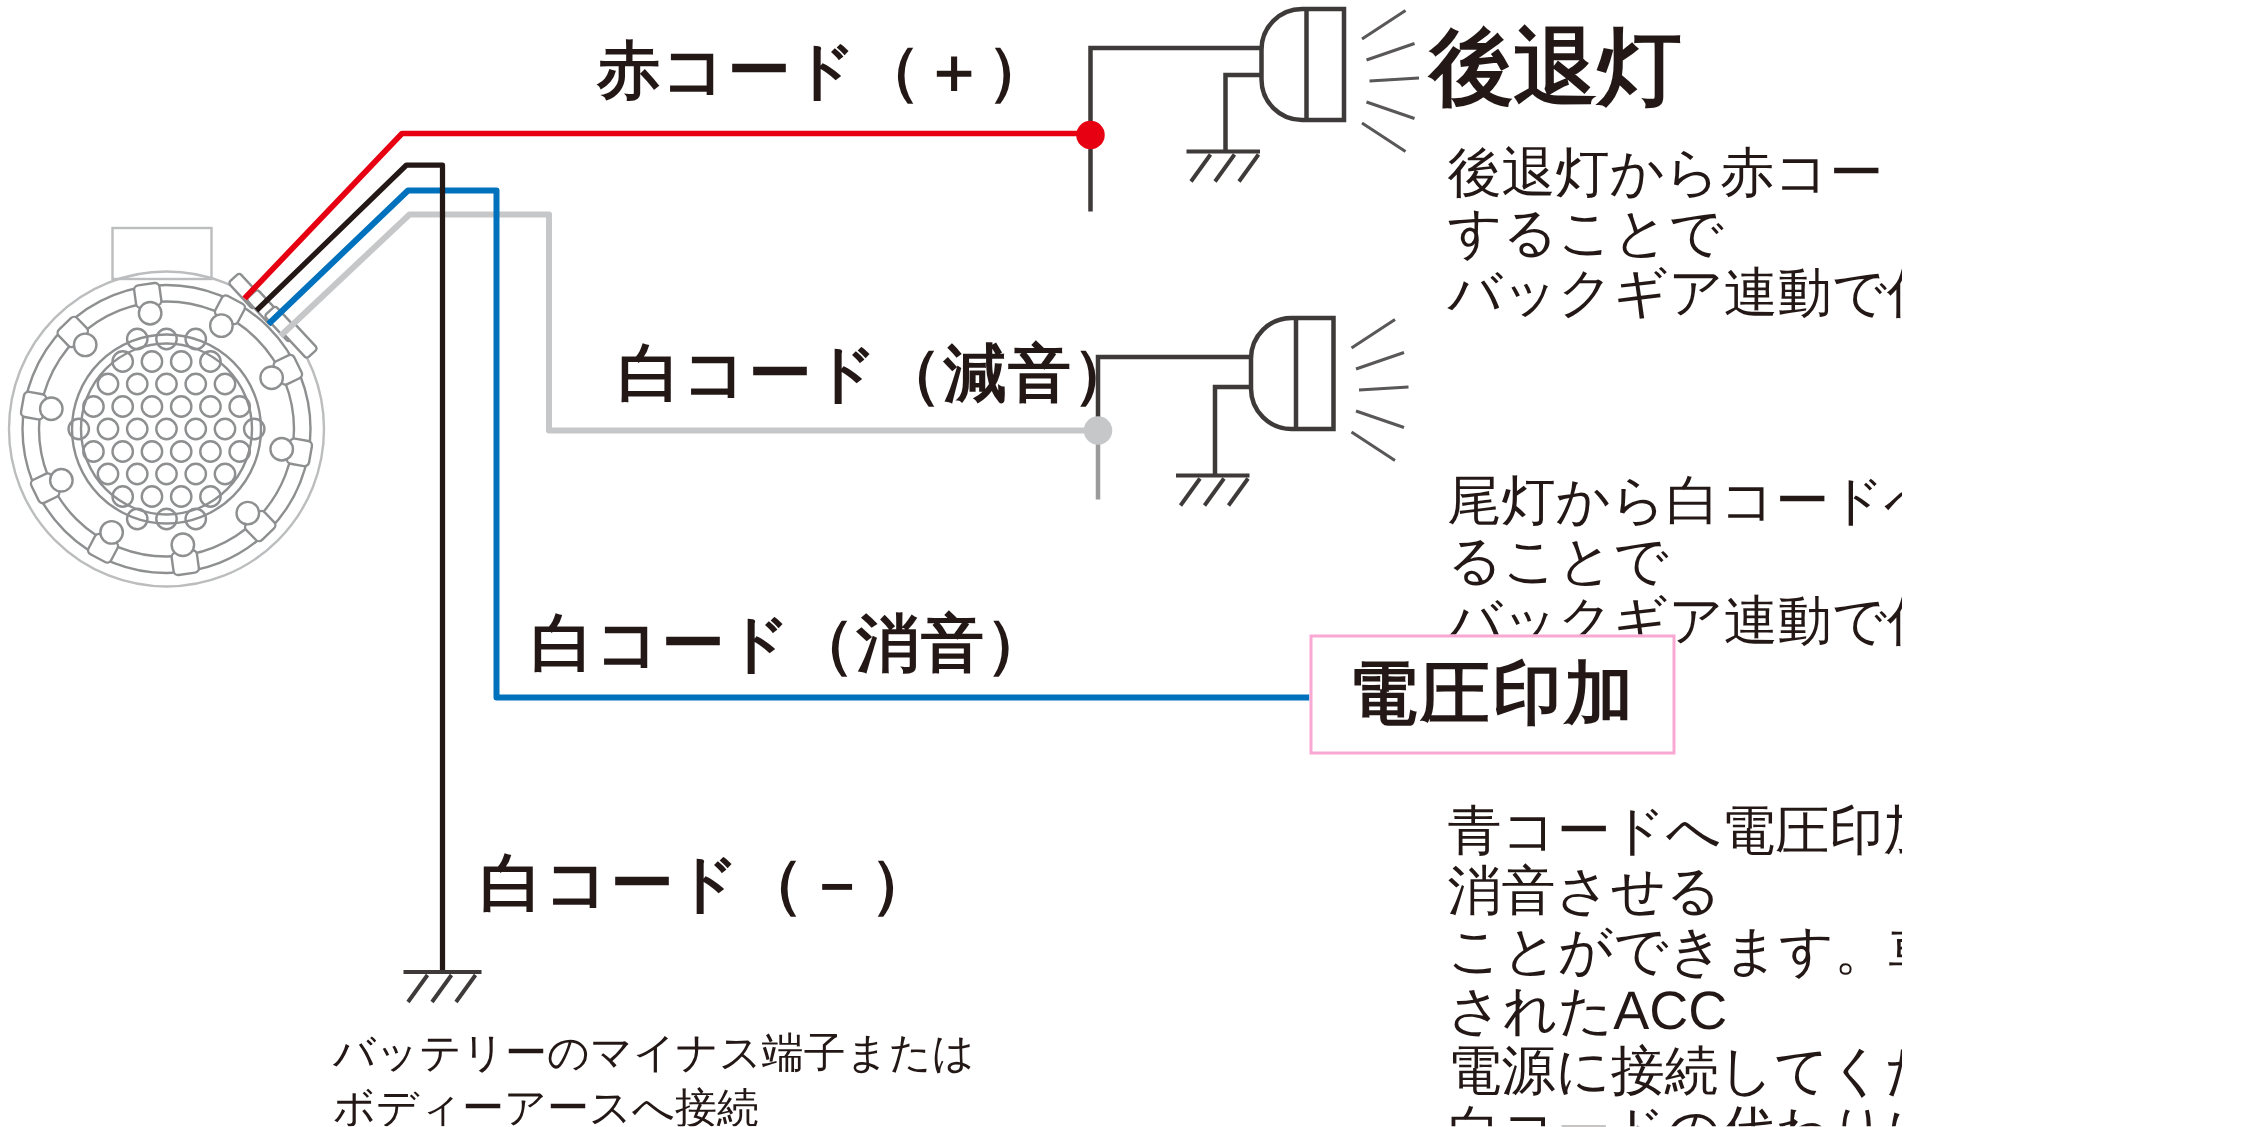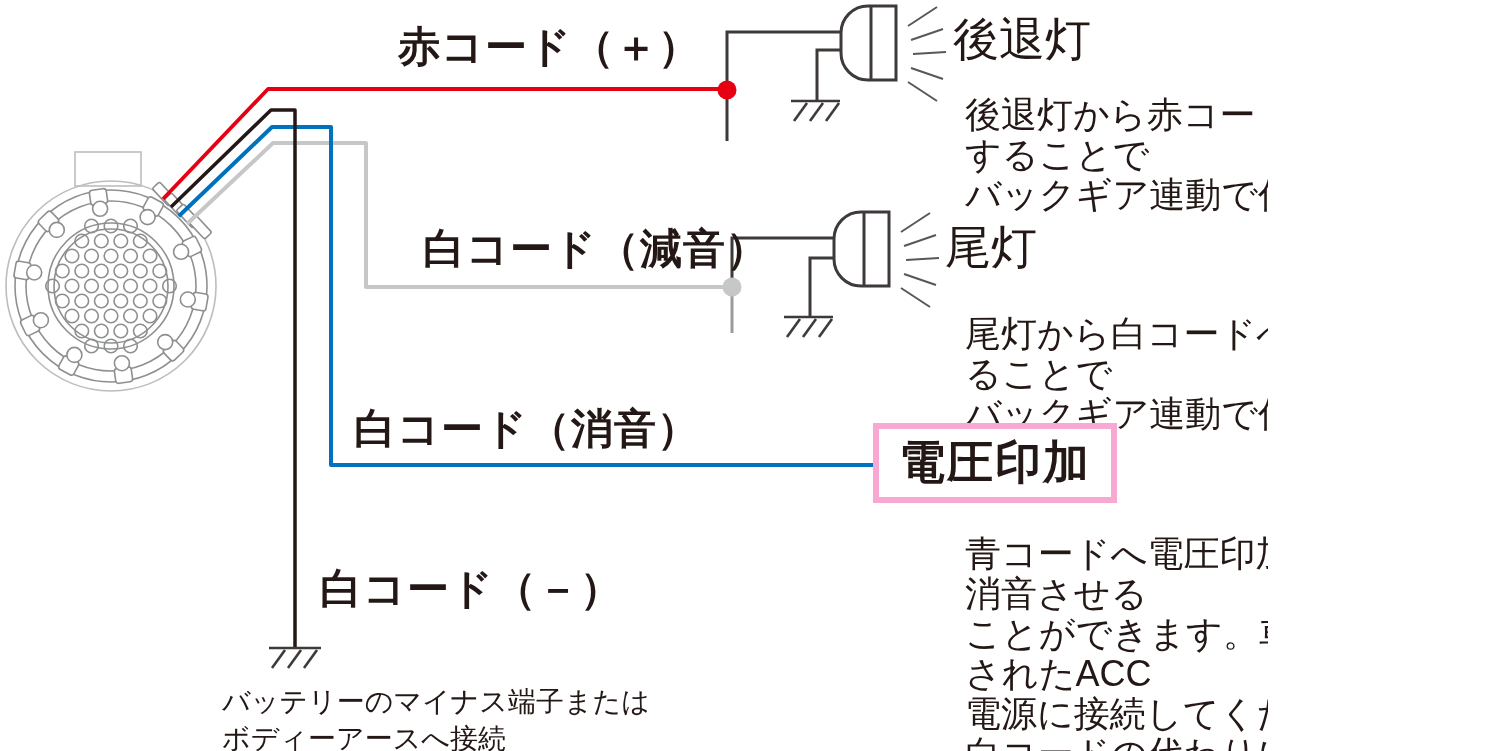--- a/index.html
+++ b/index.html
@@ -1,25 +1,25 @@
 <!DOCTYPE html>
 <html><head>
 <meta charset="utf-8">
 <style>
   html,body{margin:0;padding:0;background:#ffffff;}
   body{font-family:"Liberation Sans","DejaVu Sans",sans-serif;color:#231815;}
   #canvas{position:relative;width:1268px;height:751px;background:#ffffff;overflow:hidden;}
   #diagram{position:absolute;left:0;top:0;}
   .lbl{position:absolute;white-space:pre-line;color:#231815;}
   .wire-label{font-size:42px;font-weight:700;letter-spacing:1px;line-height:1.1;}
-  .lamp-title{font-size:46px;font-weight:400;line-height:1.1;}
+  .lamp-title{font-size:56px;font-weight:700;line-height:1.1;}
   .desc{font-size:36px;font-weight:400;line-height:40px;}
   .note{font-size:28px;font-weight:400;line-height:37px;}
   #voltage-box{position:absolute;left:873px;top:423px;width:244px;height:80px;
-    border:6px solid #f9a8d4;background:#ffffff;display:flex;align-items:center;justify-content:center;
+    border:2px solid #f9a8d4;background:#ffffff;display:flex;align-items:center;justify-content:center;
     font-size:46px;font-weight:700;color:#231815;box-sizing:border-box;letter-spacing:2px;}
   
   .dev{fill:#ffffff;stroke:#8e8f90;stroke-width:1.6;}
   .dev-faint{fill:none;stroke:#bcbdbe;stroke-width:1.6;}
   .dev-fill-none{fill:none;stroke:#8e8f90;stroke-width:1.6;}
   .lampline{fill:none;stroke:#3e3a39;stroke-width:3;}
   .gnd{fill:none;stroke:#3e3a39;stroke-width:2.6;}
   .ray{fill:none;stroke:#595757;stroke-width:2;}
 </style>
 </head>
@@ -164,29 +164,28 @@
 
     <g class="gnd" stroke="#231815">
       <path d="M 269,648 L 321,648"></path>
       <path d="M 272,668 L 285,650"></path>
       <path d="M 288,668 L 301,650"></path>
       <path d="M 304,668 L 317,650"></path>
     </g>
   </svg>
 
   <div class="lbl wire-label" style="left:398px;top:24px;">赤コード（＋）</div>
-  <div class="lbl wire-label" style="left:423px;top:226px;">白コード（減音）</div>
+  <div class="lbl wire-label" style="left:412px;top:226px;">白コード（減音）</div>
   <div class="lbl wire-label" style="left:354px;top:406px;">白コード（消音）</div>
   <div class="lbl wire-label" style="left:320px;top:566px;">白コード（－）</div>
 
   <div class="lbl lamp-title" style="left:953px;top:14px;">後退灯</div>
   <div class="lbl desc" style="left:965px;top:95px;width:520px;">後退灯から赤コードへ電圧印加することで
 バックギア連動で作動します。</div>
 
-  <div class="lbl lamp-title" style="left:945px;top:222px;">尾灯</div>
   <div class="lbl desc" style="left:965px;top:314px;width:520px;">尾灯から白コードへ電圧印加することで
 バックギア連動で作動します。</div>
 
   <div id="voltage-box">
     <span>電圧印加</span>
   </div>
 
   <div class="lbl desc" style="left:965px;top:534px;width:530px;">青コードへ電圧印加することで消音させる
 ことができます。車両側で制御されたACC
 電源に接続してください。

